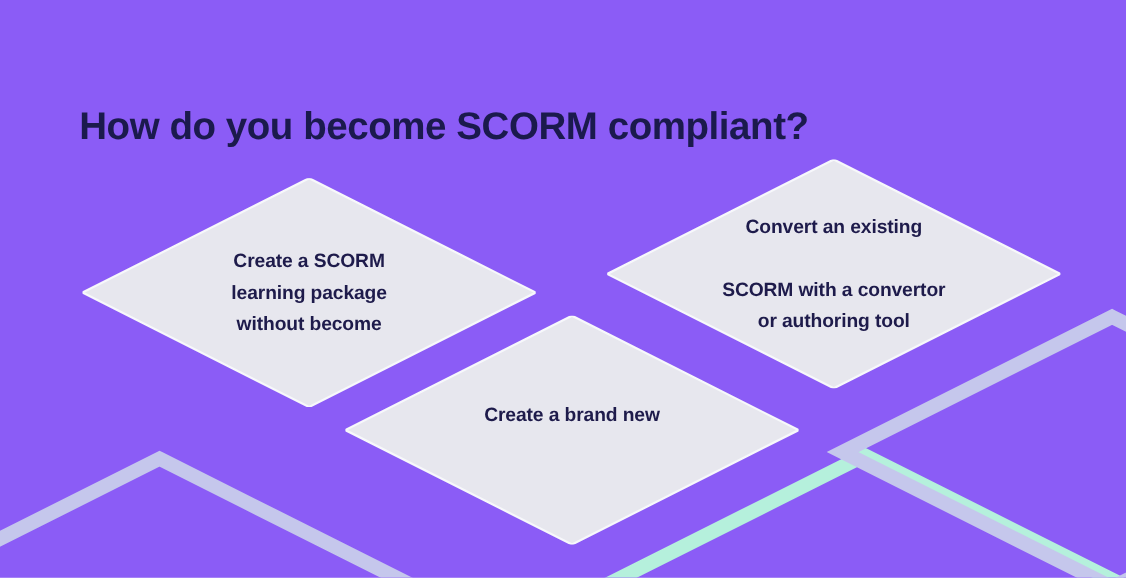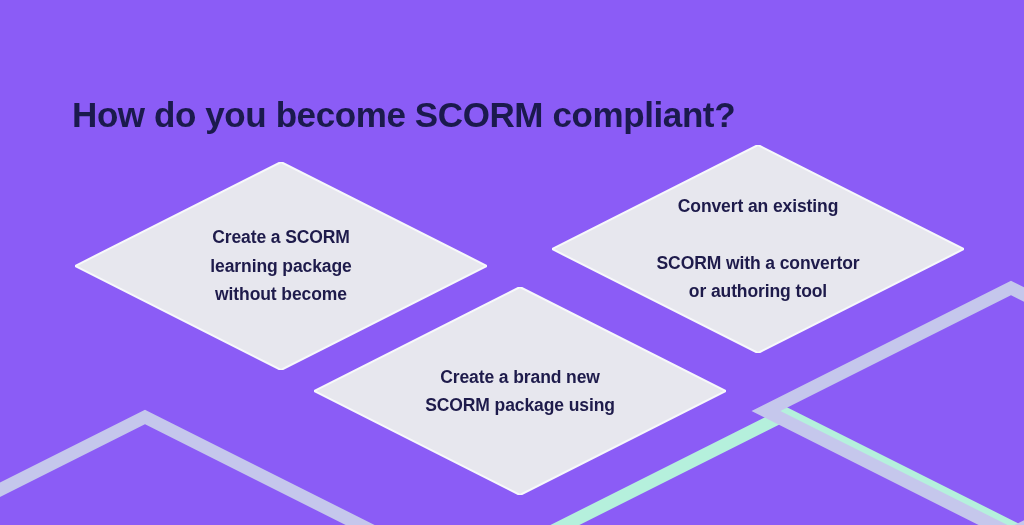--- a/index.html
+++ b/index.html
@@ -121,17 +121,17 @@
   </div>
 
   <div class="diamond" id="diamond-middle">
     <span class="face">
       <svg viewBox="0 0 412 208" preserveAspectRatio="none">
         <polygon points="206,0 412,104 206,208 0,104" fill="#e7e7ee" stroke="#f7f8fb" stroke-width="2"></polygon>
       </svg>
     </span>
     <span class="label">
       <span>Create a brand new</span><br>
-      <span>SCORM package using</span><br>
+      <br>
     </span>
   </div>
 
 </div>
 
 </body></html>

